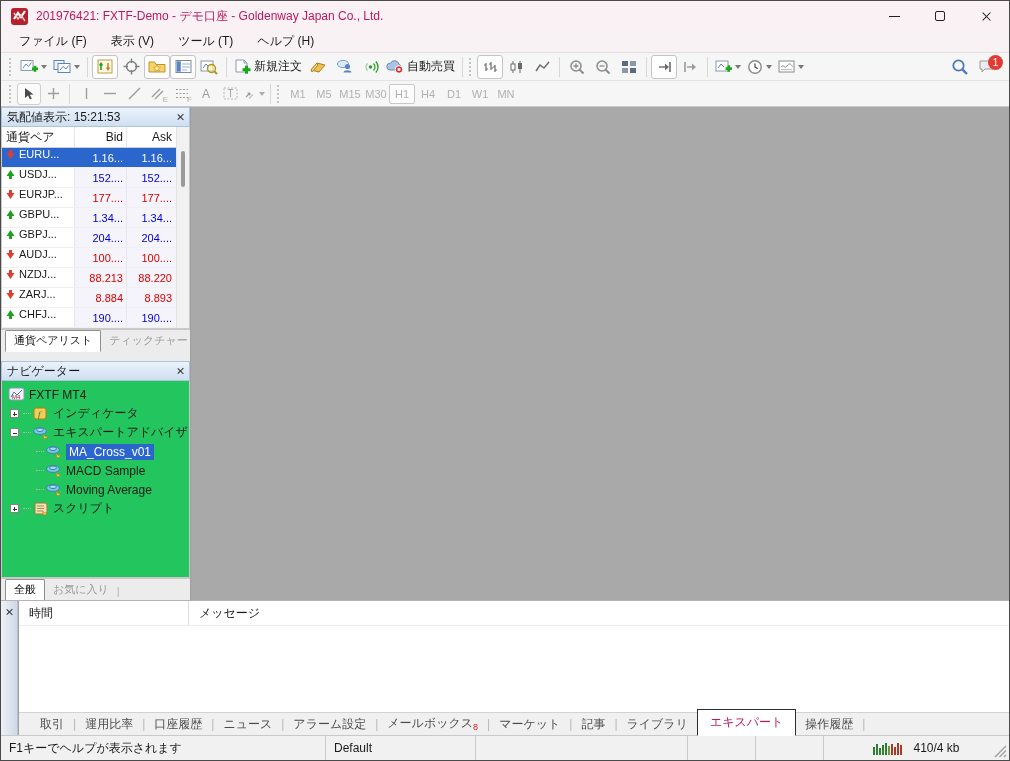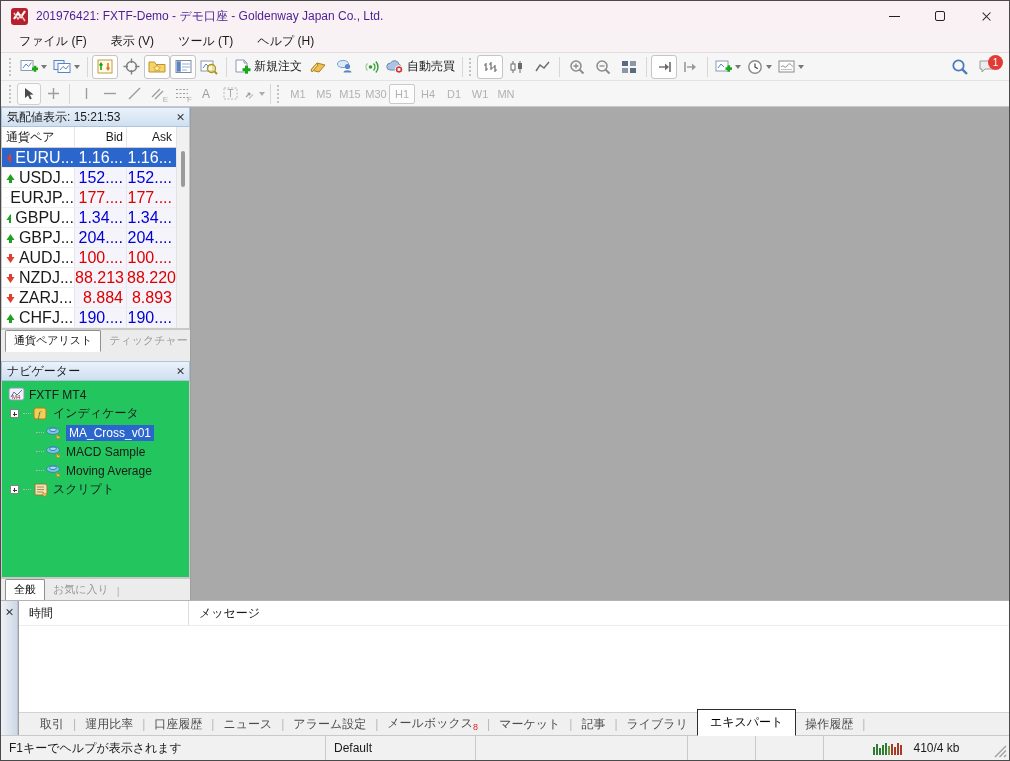--- a/index.html
+++ b/index.html
@@ -4,21 +4,21 @@
 <style>
   * { box-sizing: border-box; margin: 0; padding: 0; }
   html,body { width:1010px; height:761px; }
   body { font-family:"Liberation Sans","DejaVu Sans",sans-serif; font-size:12px; color:#1a1a1a; background:#fff; }
   .window { width:1010px; height:761px; border:1px solid #4a4a4a; display:flex; flex-direction:column; background:#fff; overflow:hidden; }
 
   
   .titlebar { height:30px; flex:0 0 30px; background:#f9f1f4; display:flex; align-items:center; padding-left:10px; }
   .app-icon { width:17px; height:17px; border-radius:3px; background:#b5222d; margin-right:8px; position:relative; flex:0 0 17px; }
   .app-icon svg { position:absolute; left:2px; top:2px; }
-  .title-text { font-size:12px; color:#4c1d95; white-space:nowrap; }
+  .title-text { font-size:12px; color:#be185d; white-space:nowrap; }
   .win-controls { margin-left:auto; display:flex; height:30px; }
   .win-btn { width:46px; height:30px; display:flex; align-items:center; justify-content:center; }
   .min-glyph { width:11px; height:1px; background:#222; }
   .max-glyph { width:10px; height:10px; border:1px solid #222; border-radius:2px; }
   .close-glyph { position:relative; width:11px; height:11px; }
   .close-glyph::before,.close-glyph::after { content:""; position:absolute; left:5px; top:0; width:1.3px; height:11px; background:#222; }
   .close-glyph::before { transform:rotate(45deg);} .close-glyph::after { transform:rotate(-45deg);}
 
   
   .menubar { height:22px; flex:0 0 22px; background:#f9f2f5; display:flex; align-items:center; padding-left:6px; border-bottom:1px solid #e3dbde; }
@@ -53,21 +53,21 @@
   .x-icon { position:relative; width:8px; height:8px; display:inline-block; }
   .x-icon::before,.x-icon::after { content:""; position:absolute; left:3.6px; top:0; width:1.3px; height:8px; background:#333; }
   .x-icon::before { transform:rotate(45deg);} .x-icon::after { transform:rotate(-45deg);}
 
   
   .market-watch { display:flex; flex-direction:column; background:#fff; }
   .mw-table { display:flex; flex-direction:column; background:#fff; border:1px solid #c9c9c9; border-top:none; }
   .mw-inner { display:flex; }
   .mw-cols { flex:1 1 auto; }
   .mw-header { height:21px; display:flex; align-items:center; border-bottom:1px solid #cfcfcf; font-size:12px; }
-  .mw-row { height:20px; display:flex; align-items:flex-end; font-size:16px; border-bottom:1px solid #f0eff4; }
+  .mw-row { height:20px; display:flex; align-items:flex-start; font-size:11px; border-bottom:1px solid #f0eff4; }
   .cell-pair { width:72px; padding-left:4px; display:flex; align-items:center; gap:4px; overflow:hidden; white-space:nowrap; }
   .cell-bid { width:52px; text-align:right; border-left:1px solid #e7e6ee; padding-right:3px; background:#f5f4fb; height:100%; line-height:20px; }
   .cell-ask { width:50px; text-align:right; border-left:1px solid #e7e6ee; padding-right:4px; background:#f5f4fb; height:100%; line-height:20px; }
   .mw-header .cell-bid,.mw-header .cell-ask { background:transparent; line-height:21px; }
   .price-up { color:#0000d6; } .price-down { color:#dc0000; }
   .mw-row.selected { background:#2a66cb; }
   .mw-row.selected .cell-pair,.mw-row.selected .cell-bid,.mw-row.selected .cell-ask { color:#fff; background:#2a66cb; border-left-color:#2a66cb; }
   .mw-scroll { width:13px; flex:0 0 13px; background:#f1f1f1; position:relative; border-left:1px solid #e3e3e3; }
   .mw-thumb { position:absolute; left:4px; top:24px; width:4px; height:36px; background:#9a9a9a; border-radius:2px; }
 
@@ -93,21 +93,21 @@
   .t-strip .x-btn { position:absolute; top:4px; left:4px; }
   .t-vlabel { position:absolute; bottom:58px; left:2px; transform:rotate(-90deg); transform-origin:left bottom; font-size:10px; color:#444; white-space:nowrap; }
   .t-main { flex:1 1 auto; display:flex; flex-direction:column; border-left:1px solid #9f9f9f; background:#fff; min-width:0;gap:40px; }
   .t-header { height:25px; flex:0 0 25px; display:flex; align-items:center; background:#fff; border-bottom:1px solid #ececec; }
   .t-col-time { width:170px; padding-left:10px; border-right:1px solid #dcdcdc; height:100%; display:flex; align-items:center; }
   .t-col-msg { padding-left:10px; }
   .t-content { flex:1 1 auto; background:#fff; }
   .t-tabs { height:23px; flex:0 0 23px; background:#f0f0f0; border-top:1px solid #d2d2d2; display:flex; align-items:center; padding-left:12px; font-size:12px; color:#4c4c4c; }
   .t-tab { padding:3px 9px; position:relative; white-space:nowrap; }
   .t-tab sub { color:#e02020; font-size:9px; }
-  .t-tab.active { background:#fff; border:1px solid #2d2d2d; border-bottom-color:#fff; color:#000000; margin-top:-3px; padding:4px 12px;font-family:Liberation Mono, monospace; }
+  .t-tab.active { background:#fff; border:1px solid #2d2d2d; border-bottom-color:#fff; color:#be185d; margin-top:-3px; padding:4px 12px;font-family:Liberation Mono, monospace; }
   .t-tab-sep { color:#b8b8b8; }
 
   
   .statusbar { height:25px; flex:0 0 25px; background:#f1f1f1; border-top:1px solid #c9c9c9; display:flex; align-items:stretch; font-size:12px; }
   .sb-cell { display:flex; align-items:center; padding:0 8px; border-right:1px solid #c9c9c9; }
   .sb-help { width:325px; }
   .sb-profile { width:150px; }
   .sb-e1 { width:212px; } .sb-e2 { width:68px; } .sb-e3 { width:68px; }
   .sb-net { flex:1 1 auto; border-right:none; justify-content:center; gap:6px; position:relative; }
   .resize-grip { position:absolute; right:2px; bottom:2px; }
@@ -541,20 +541,30 @@
             <span class="tree-label">FXTF MT4</span>
           </div>
           <div class="tree-row" style="padding-left:8px;">
             <span class="expander plus"></span>
               <span class="stub"></span>
             <svg class="tree-icon" viewBox="0 0 17 15">
                 <rect x="2" y="2" width="12" height="11" rx="2" fill="#f2cd5a" stroke="#ad7f1a"></rect>
                 <text x="6" y="11" font-size="9" font-style="italic" fill="#2a7a2a" font-family="Liberation Serif,serif">f</text>
               </svg>
             <span class="tree-label">インディケータ</span>
+          </div>
+          <div class="tree-row" style="padding-left:8px;">
+            <span class="expander"></span>
+              <span class="stub"></span>
+            <svg class="tree-icon" viewBox="0 0 17 15">
+                <ellipse cx="8" cy="6" rx="6.5" ry="3.4" fill="#79c7e8" stroke="#3a86aa"></ellipse>
+                <ellipse cx="8" cy="4.8" rx="3.4" ry="1.8" fill="#a8dcf0" stroke="#3a86aa"></ellipse>
+                <path d="M11 9 l2 2.4 2.4-0.4 -1 2.6 -2.6 0 Z" fill="#f2cd5a" stroke="#ad7f1a" stroke-width=".6"></path>
+              </svg>
+            <span class="tree-label">エキスパートアドバイザ</span>
           </div>
           <div class="tree-row" style="padding-left:34px;">
             <span class="stub"></span>
             <svg class="tree-icon" viewBox="0 0 17 15">
                 <ellipse cx="8" cy="6" rx="6.5" ry="3.4" fill="#79c7e8" stroke="#3a86aa"></ellipse>
                 <ellipse cx="8" cy="4.8" rx="3.4" ry="1.8" fill="#a8dcf0" stroke="#3a86aa"></ellipse>
                 <path d="M11 9 l2 2.4 2.4-0.4 -1 2.6 -2.6 0 Z" fill="#f2cd5a" stroke="#ad7f1a" stroke-width=".6"></path>
               </svg>
             <span class="tree-label selected">MA_Cross_v01</span>
           </div>

